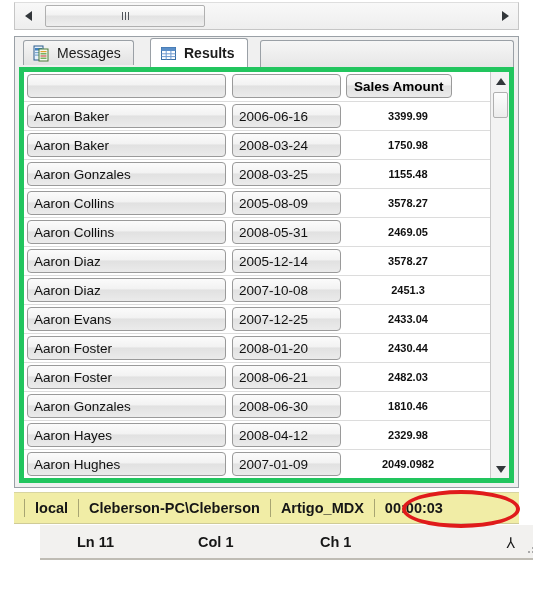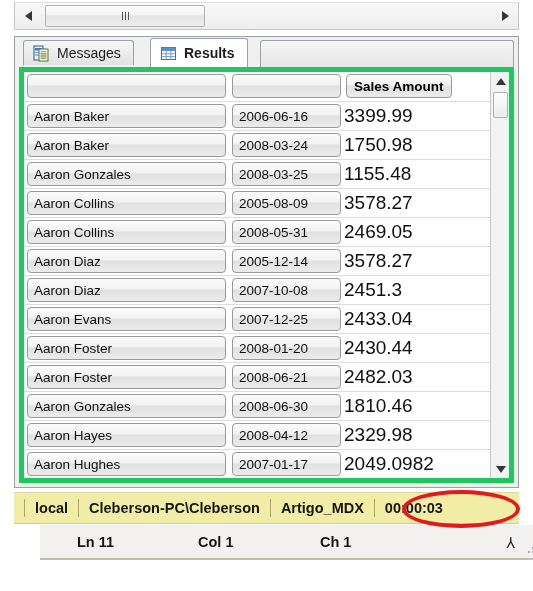--- a/index.html
+++ b/index.html
@@ -156,23 +156,25 @@
     background: linear-gradient(to bottom, #fbfbfb 0%, #f2f2f2 45%, #e1e1e1 50%, #ebebeb 100%);
     border: 1px solid #9a9a9a;
     border-radius: 4px;
     white-space: nowrap;
     overflow: hidden;
   }
   .cellbtn.hdr { color: #101010; }
   .cellbtn.date { text-align: left; }
   .amount {
     display: block;
+    text-align: center;
     padding-right: 18px;
-    font-size: 19px;
+    font-size: 11px;
     color: #101010;
+    font-weight: bold;
   }
   .hdr-amount {
     display: inline-block;
     margin: 2px 0 2px 2px;
     height: 24px;
     line-height: 23px;
     padding: 0 7px;
     font-size: 13.5px;
     background: linear-gradient(to bottom, #fbfbfb 0%, #f2f2f2 45%, #e1e1e1 50%, #ebebeb 100%);
     border: 1px solid #9a9a9a;
@@ -481,21 +483,21 @@
                 </td>
                 <td>
                   <span class="amount">2329.98</span>
                 </td>
               </tr>
               <tr>
                 <td>
                   <span class="cellbtn">Aaron  Hughes</span>
                 </td>
                 <td>
-                  <span class="cellbtn date">2007-01-17</span>
+                  <span class="cellbtn date">2007-01-09</span>
                 </td>
                 <td>
                   <span class="amount">2049.0982</span>
                 </td>
               </tr>
               <tr>
                 <td>
                   <span class="cellbtn"></span>
                 </td>
                 <td>

